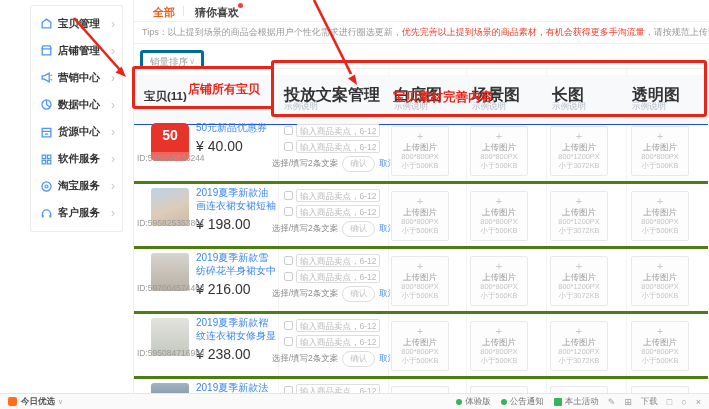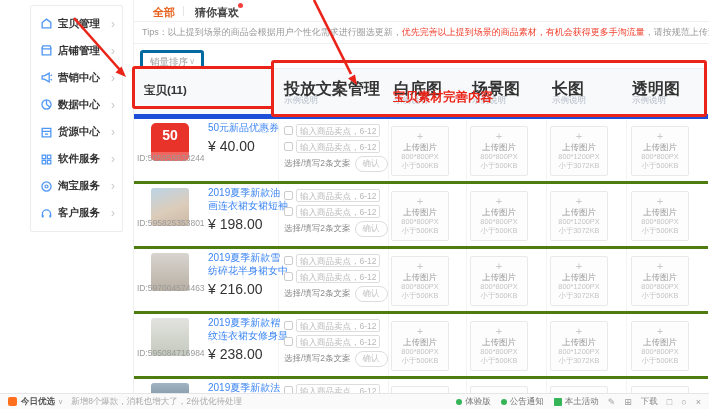--- a/index.html
+++ b/index.html
@@ -31,55 +31,55 @@
 
   
   .sort { position:absolute; left:140px; top:50px; width:64px; height:20px; border:3px solid #0369a1;
           border-radius:3px; font-size:9.5px; color:#999; line-height:18px; padding-left:7px;
           background:#fff; cursor:pointer; }
   .sort-caret { position:absolute; right:6px; top:0; font-size:8px; color:#bbb; }
 
   
   .table { position:absolute; left:133px; top:68px; width:574px; height:341px;
            border-left:1px solid #eee; border-top:1px solid #eee; background:#fff; }
-  .t-header { position:absolute; left:0; top:0; width:574px; height:50px; background:#f8f9fa;
-              border-bottom:5px solid #1d4ed8; }
+  .t-header { position:absolute; left:0; top:6px; width:574px; height:50px; background:#f8f9fa;
+              border-bottom:1px solid #1d4ed8; }
   .h-item { position:absolute; left:10px; top:14px; font-size:11.5px; font-weight:bold; color:#333; }
   .h-lb { position:absolute; top:10px; font-size:16px; font-weight:bold; color:#333; }
   .h-sub { position:absolute; top:26px; font-size:8.5px; color:#b3bcc9; cursor:pointer; }
   .hx2 { left:150px; } .hx3 { left:260px; } .hx4 { left:338px; } .hx5 { left:418px; } .hx6 { left:498px; }
   .col-sep { position:absolute; top:0; width:1px; height:341px; background:#f4f4f4; }
   .cs2 { left:144px; } .cs3 { left:254px; } .cs4 { left:332px; } .cs5 { left:412px; } .cs6 { left:492px; }
 
   .t-row { position:absolute; left:0; width:574px; height:65px; border-bottom:3px solid #4d7c0f; }
   .r1 { top:50px; } .r2 { top:115px; } .r3 { top:180px; } .r4 { top:245px; } .r5 { top:310px; }
 
   .thumb { position:absolute; left:17px; top:4px; width:38px; height:38px; border-radius:3px; cursor:pointer; }
   .th-coupon { background:#e8332a; border-radius:5px; overflow:hidden; text-align:center; }
   .th-coupon .cp-num { color:#fff; font-weight:bold; font-size:14px; line-height:24px; }
   .th-coupon .cp-band { position:absolute; left:0; right:0; bottom:0; height:9px; background:#f0655e; }
   .th-p2 { background:linear-gradient(160deg,#bcd4e6 0%,#dcccba 55%,#c9b8a5 100%); }
   .th-p3 { background:linear-gradient(180deg,#d8d4cf 0%,#b9b0a4 100%); }
   .th-p4 { background:linear-gradient(180deg,#e3e3df 0%,#c3c9bd 100%); }
   .th-p5 { background:linear-gradient(180deg,#9fb4c4 0%,#5d6b77 100%); }
 
-  .c1box { position:absolute; left:74px; top:3px; width:80px; }
+  .c1box { position:absolute; left:62px; top:3px; width:80px; }
   .p-title { font-size:10px; line-height:12.5px; color:#3d86f4; max-height:26px; overflow:hidden;
              word-break:break-all; cursor:pointer; }
   .p-price { font-size:14px; color:#333; margin-top:3px; }
   .p-id { position:absolute; left:3px; bottom:18px; font-size:8.5px; color:#9b9b9b; }
 
   .copy-cell { position:absolute; left:150px; top:5px; width:100px; }
   .inp-row { display:flex; align-items:center; margin-bottom:3px; }
   .cb { width:9px; height:9px; border:1px solid #ccc; border-radius:2px; background:#fff;
         margin-right:3px; flex:none; cursor:pointer; }
   .inp-row input { width:84px; height:13px; border:1px solid #ddd; border-radius:2px;
                    font-size:8.5px; padding:0 3px; color:#666; outline:none; }
   .inp-row input::placeholder { color:#b9b9b9; }
-  .hint-row { display:flex; align-items:center; margin-top:2px; white-space:nowrap; }
+  .hint-row { display:flex; align-items:center; margin-top:2px; white-space:nowrap;justify-content:center; }
   .hint { font-size:8.5px; color:#8a8a8a; }
   .btn-confirm { font-size:8.5px; color:#c6c6c6; background:#fff; border:1px solid #ddd;
                  border-radius:9px; padding:1px 7px; margin-left:4px; cursor:pointer;
                  font-family:inherit; }
   .btn-cancel { font-size:8.5px; color:#4a8cf7; margin-left:4px; cursor:pointer; }
 
   .tile { position:absolute; top:7px; width:58px; height:50px; border:1px solid #e9e9e9; background:#fdfdfd;
           border-radius:2px; text-align:center; cursor:pointer; }
   .tl3 { left:257px; } .tl4 { left:336px; } .tl5 { left:416px; } .tl6 { left:497px; }
   .plus { color:#c9c9c9; font-size:11px; line-height:11px; margin-top:4px; }
@@ -457,33 +457,33 @@
         </div>
       <div class="tile tl6">
           <div class="plus">+</div>
           <div class="up-lb">上传图片</div>
         </div>
     </div>
   </div>
 
   <div class="ann-box boxA"></div>
   <div class="ann-box boxB"></div>
+  <div class="ann-text lblA">店铺所有宝贝</div>
   <div class="ann-text lblB">宝贝素材完善内容</div>
   <svg class="arrows">
     <line x1="74" y1="18" x2="120" y2="70" stroke="#ea2418" stroke-width="2.6"></line>
     <polygon points="126,77 115.5,72.5 121.5,66.5" fill="#ea2418"></polygon>
     <line x1="314" y1="0" x2="351" y2="74" stroke="#ea2418" stroke-width="2.6"></line>
     <polygon points="357,85 348,78.5 355,74.5" fill="#ea2418"></polygon>
   </svg>
 
   <div class="bottom-bar">
     <span class="hot-ic"></span>
     <span class="hot-lb">今日优选</span>
     <span class="bb-caret">∨</span>
-    <span class="ticker">新增8个爆款，消耗也增大了，2份优化待处理</span>
     <span class="bb-spacer"></span>
     <span class="ql">
         <span class="gdot"></span>
         <span class="ql-lb">体验版</span>
       </span>
     <span class="ql">
         <span class="gdot"></span>
         <span class="ql-lb">公告通知</span>
       </span>
     <span class="ql">

